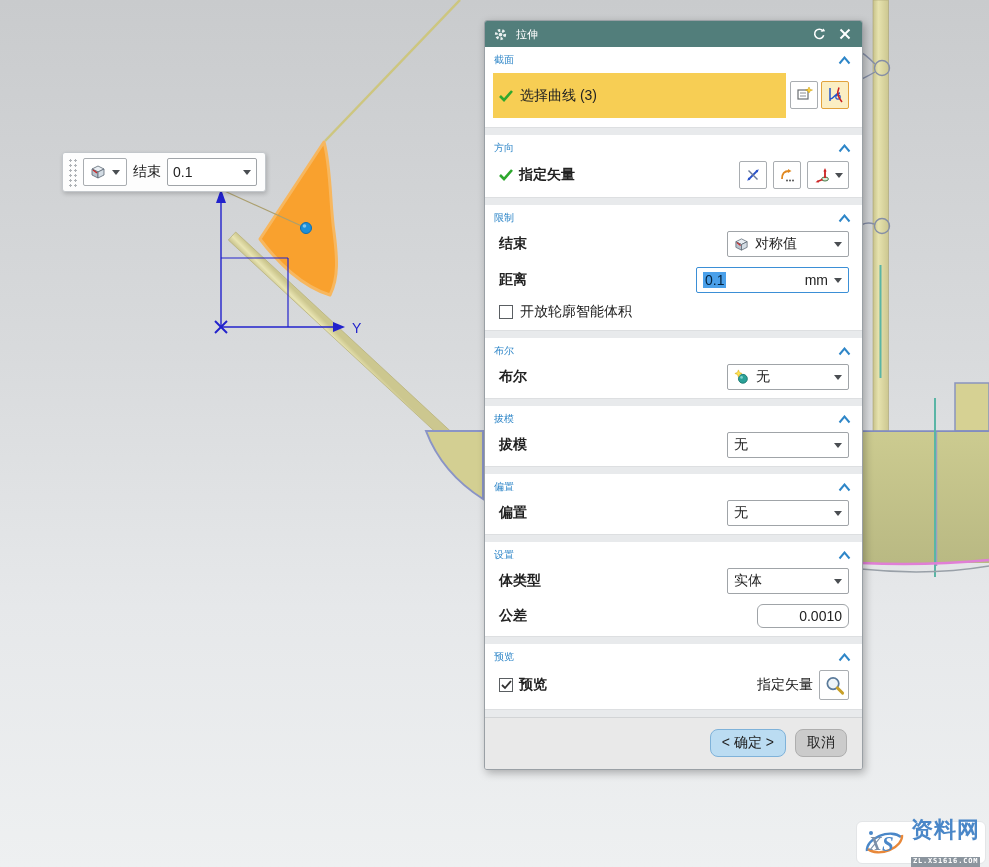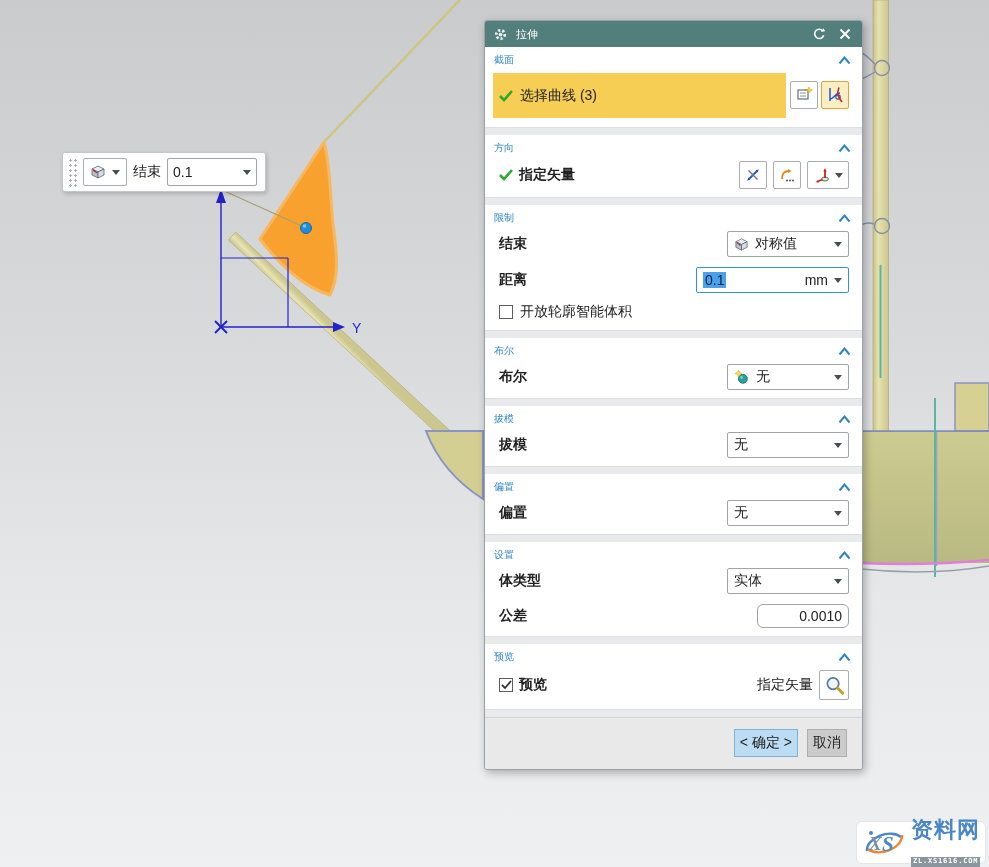--- a/index.html
+++ b/index.html
@@ -48,22 +48,22 @@
     background:#fff;border:1px solid #3b8fd6;border-radius:2px;padding:0 6px;flex:0 0 auto;}
   .value-field .sel{background:#4aa0ea;color:#04233f;padding:0 2px;}
   .value-field .unit{margin-left:auto;}
   .num-field{width:92px;height:24px;box-sizing:border-box;background:#fff;border:1px solid #a0a4a8;
     border-radius:6px;display:flex;align-items:center;justify-content:flex-end;padding:0 6px;}
   .checkbox{width:14px;height:14px;box-sizing:border-box;background:#fff;border:1px solid #5a5e62;
     display:inline-flex;align-items:center;justify-content:center;flex:0 0 auto;}
   .checkrow{display:flex;align-items:center;gap:7px;padding:2px 13px 9px 14px;}
   .footer{background:#e9e9e9;border-top:1px solid #d2d4d6;display:flex;justify-content:flex-end;
     gap:9px;padding:11px 15px 12px 14px;}
-  .btn{height:26px;display:flex;align-items:center;justify-content:center;padding:0 5px;
-    font-size:14px;border-radius:0;cursor:pointer;}
+  .btn{height:26px;display:flex;align-items:center;justify-content:center;padding:0 11px;
+    font-size:14px;border-radius:8px;cursor:pointer;}
   .btn.ok{background:#bbdcf2;border:1px solid #7fb2d9;}
   .btn.cancel{background:#cbcbcb;border:1px solid #aeaeae;}
   
   .watermark{position:absolute;left:856px;top:821px;width:130px;height:43px;z-index:6;
     background:#fff;border:1px solid #e3e5e7;border-radius:6px;display:flex;align-items:center;
     padding:0 3px 0 4px;box-sizing:border-box;gap:3px;}
   .wm-text{display:flex;flex-direction:column;align-items:stretch;line-height:1;}
   .wm-name{font-size:22px;font-weight:bold;color:#4a87c8;letter-spacing:1px;}
   .wm-url{margin-top:16px;background:#8b959e;color:#fff;font-size:7px;font-weight:bold;
     letter-spacing:.8px;padding:1.5px 2px;text-align:center;font-family:"DejaVu Sans Mono",monospace;}

